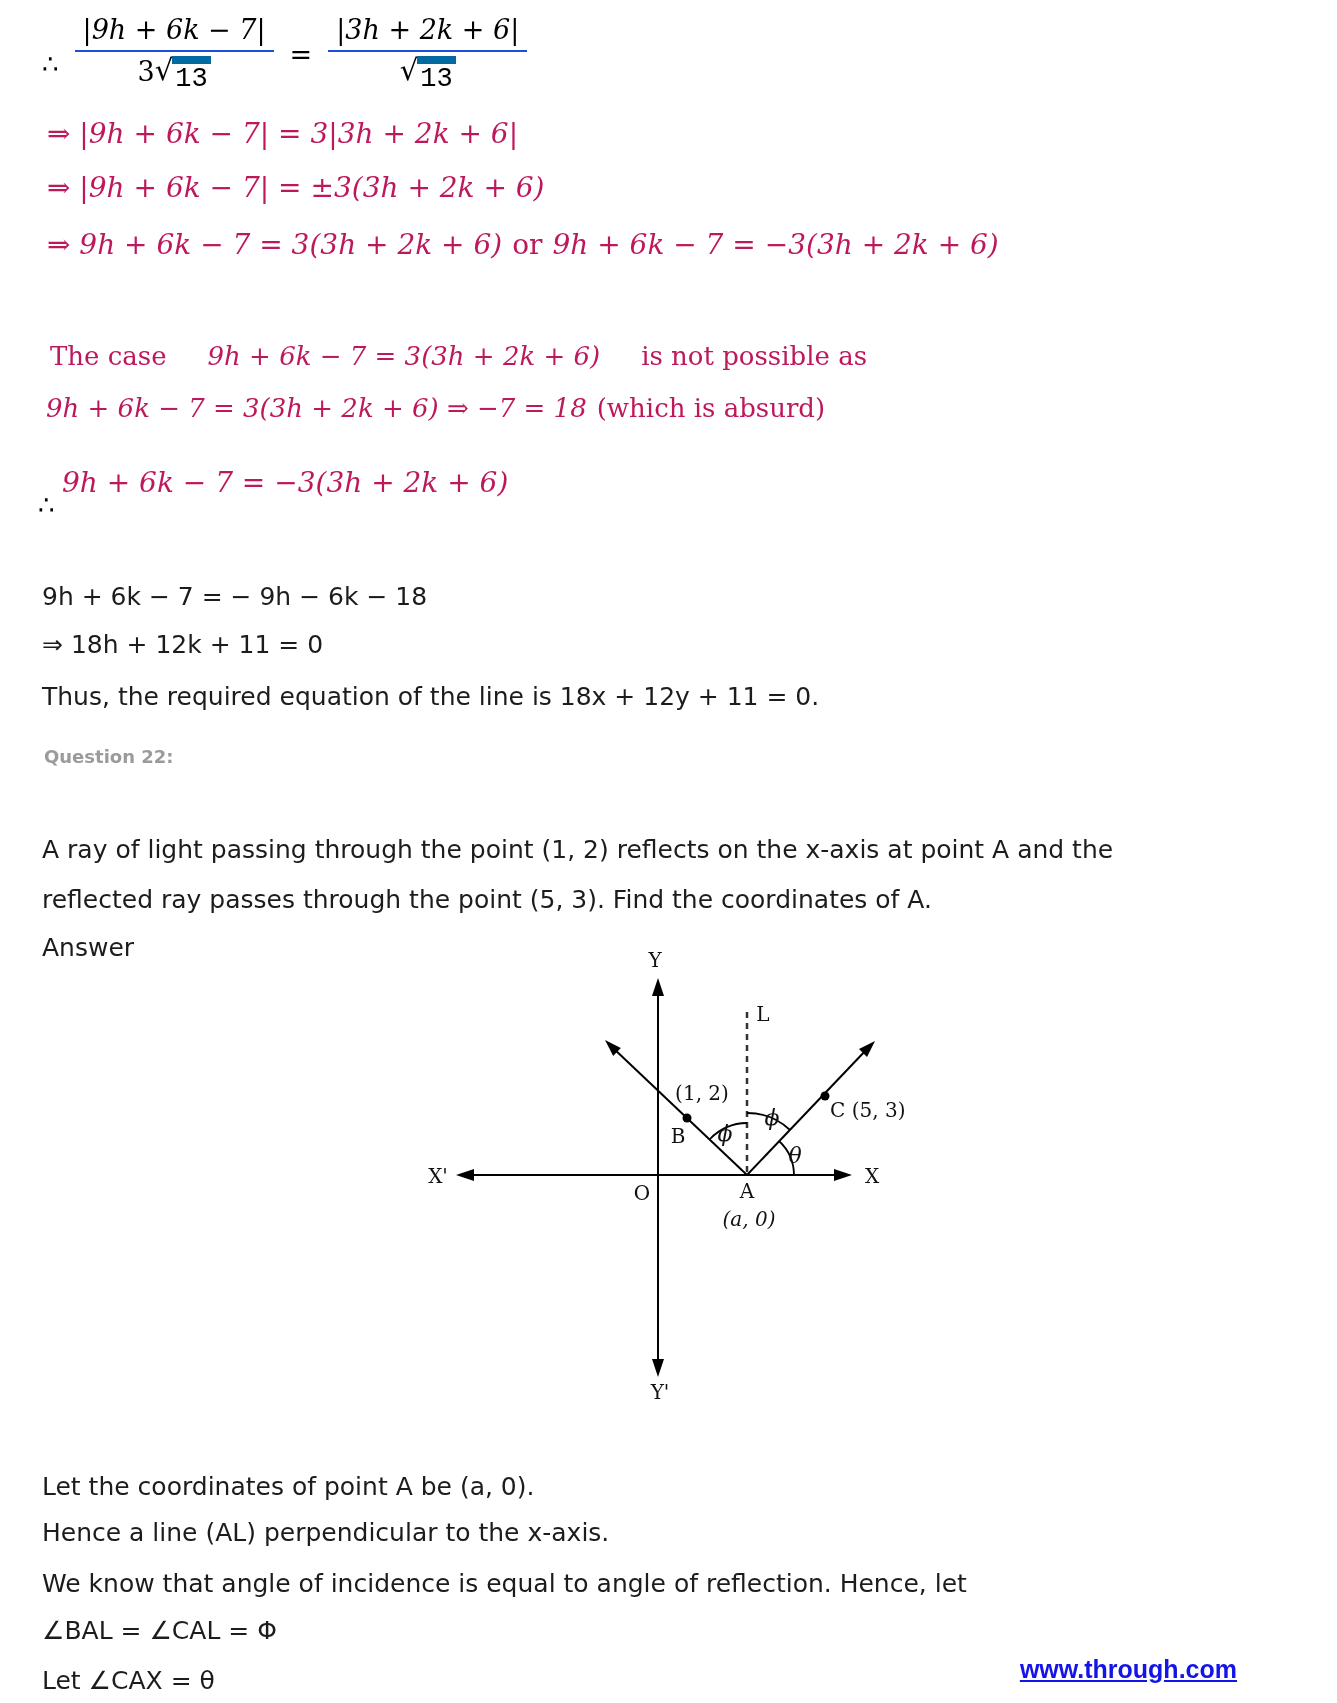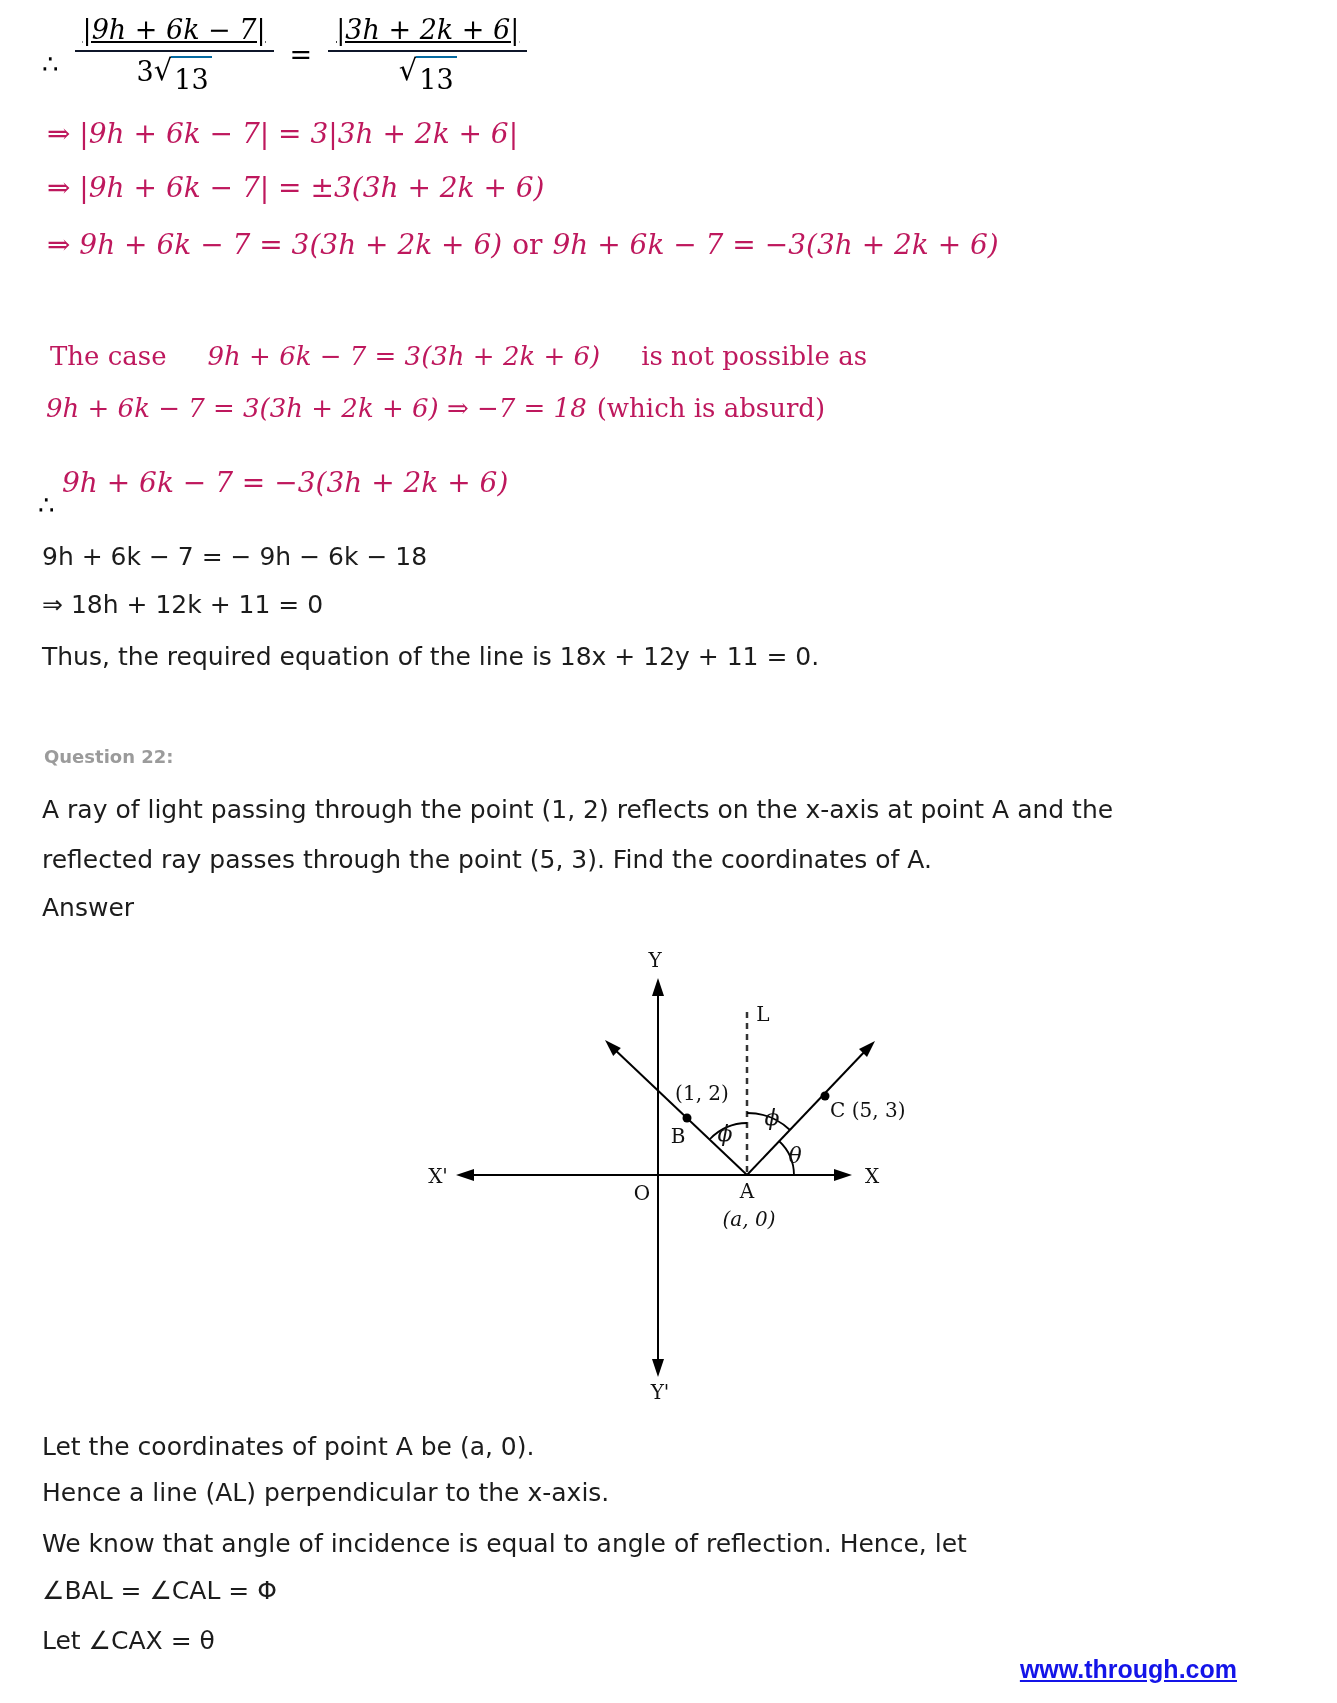--- a/index.html
+++ b/index.html
@@ -8,27 +8,27 @@
   .abs{position:absolute;white-space:nowrap;}
   
   .math{font-family:"DejaVu Serif", serif;font-style:italic;font-size:28px;color:#be185d;
         line-height:40px;height:40px;display:flex;align-items:center;gap:10px;}
   .math .roman{font-style:normal;}
   
   .eqrow{display:flex;align-items:center;gap:16px;font-family:"DejaVu Serif", serif;
          font-style:italic;font-size:27px;color:#000;}
   .therefore{font-style:normal;font-size:26px;transform:translateY(10px);}
   .frac{display:inline-flex;flex-direction:column;align-items:center;}
-  .frac .num{padding:0 8px 5px 8px;border-bottom:2px solid #0f172a;text-decoration:underline;}
+  .frac .num{padding:0 8px 5px 8px;border-bottom:2px solid #1d4ed8;}
   .frac .den{padding-top:4px;display:inline-flex;align-items:flex-start;font-style:normal;}
   .sqrt-sign{font-size:29px;line-height:1;margin-right:-1px;}
-  .radicand{border-top:2px solid #0369a1;padding:7px 3px 0 3px;line-height:1.1;}
+  .radicand{border-top:8px solid #0369a1;padding:1px 3px 0 3px;line-height:1.1;font-family:Liberation Mono, monospace;}
   .eq-sign{font-style:normal;}
   
-  .sans{font-size:25px;line-height:40px;height:40px;display:flex;align-items:center;color:#1c1c1c;}
+  .sans{font-size:25px;line-height:40px;height:40px;display:flex;align-items:center;color:#1c1c1c;margin-top:40px;}
   .qlabel{font-size:18px;font-weight:bold;line-height:40px;}
   .link{font-family:"Liberation Sans", sans-serif;font-weight:bold;font-size:25px;
         text-decoration:underline;}
   svg text{font-family:"DejaVu Serif", serif;font-size:20px;fill:#111;}
   svg .greek{font-style:italic;font-size:22px;}
 </style>
 </head>
 <body>
 
 <div class="abs eqrow" style="left:42px;top:14px;">

